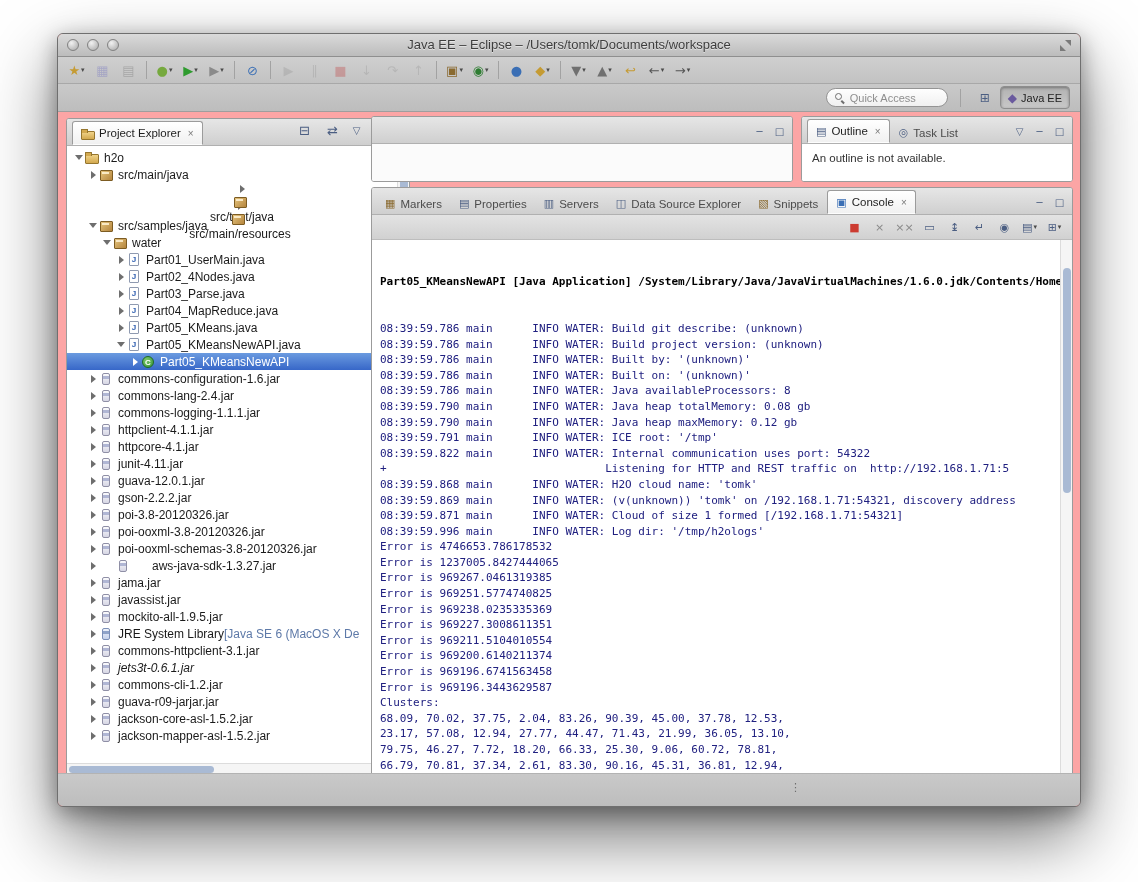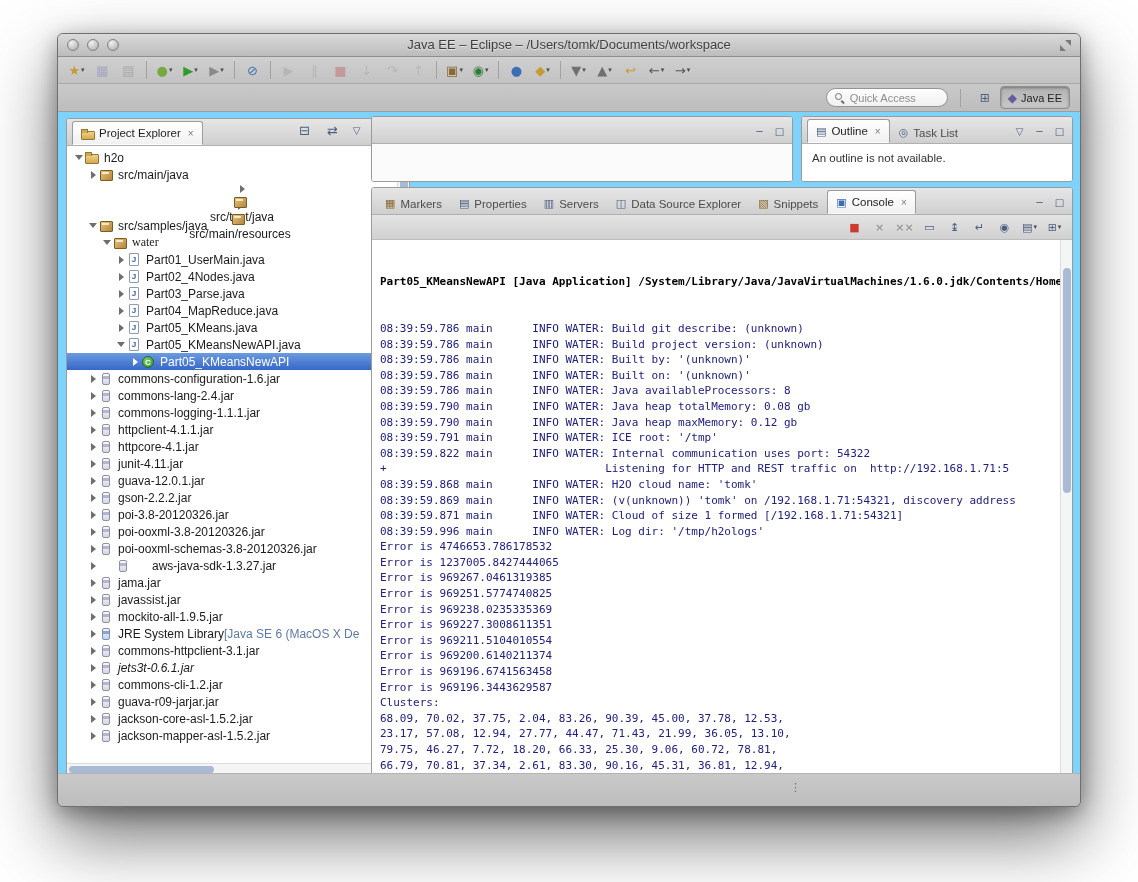--- a/index.html
+++ b/index.html
@@ -1,19 +1,19 @@
 <!DOCTYPE html>
 <html><head>
 <meta charset="utf-8">
 <style>
   html,body{margin:0;padding:0}
   body{width:1138px;height:882px;background:#ffffff;position:relative;overflow:hidden;
        font-family:"Liberation Sans",sans-serif;cursor:default;-webkit-user-select:none;user-select:none}
   .window{position:absolute;left:57px;top:33px;width:1024px;height:774px;border-radius:6px;
-          background:#7dd3fc;border:1px solid #6f6f6f;box-sizing:border-box;
+          background:#fca5a5;border:1px solid #6f6f6f;box-sizing:border-box;
           box-shadow:0 30px 70px rgba(0,0,0,.55),0 6px 22px rgba(0,0,0,.35)}
   
   .titlebar{height:22px;border-radius:5px 5px 0 0;background:linear-gradient(#dadada,#bcbcbc);
             border-bottom:1px solid #8f8f8f;position:relative;text-align:center;line-height:22px;
             font-size:13px;color:#3e3e3e;text-shadow:0 1px 0 rgba(255,255,255,.5)}
   .tl{position:absolute;top:5px;width:12px;height:12px;border-radius:50%;
       background:radial-gradient(circle at 35% 30%,#f1f1f1,#a6a6a6);border:1px solid #828282;box-sizing:border-box}
   .tl.c1{left:9px}.tl.c2{left:29px}.tl.c3{left:49px}
   .fsarrows{position:absolute;right:9px;top:6px;width:11px;height:11px}
   .fsarrows::before{content:"";position:absolute;right:0;top:0;width:0;height:0;
@@ -293,21 +293,21 @@
               <span class="ici ic-srcpkg"></span>
               <span class="tlabel">src/main/resources</span>
             </div>
             <div class="trow" style="padding-left: 20px;">
               <span class="arrow">
                 <span class="tri e"></span>
               </span>
               <span class="ici ic-srcpkg"></span>
               <span class="tlabel">src/samples/java</span>
             </div>
-            <div class="trow" style="padding-left: 34px; font-family: Liberation Serif, serif;">
+            <div class="trow" style="padding-left: 34px;">
               <span class="arrow">
                 <span class="tri e"></span>
               </span>
               <span class="ici ic-pkg"></span>
               <span class="tlabel">water</span>
             </div>
             <div class="trow" style="padding-left: 48px;">
               <span class="arrow">
                 <span class="tri c"></span>
               </span>

